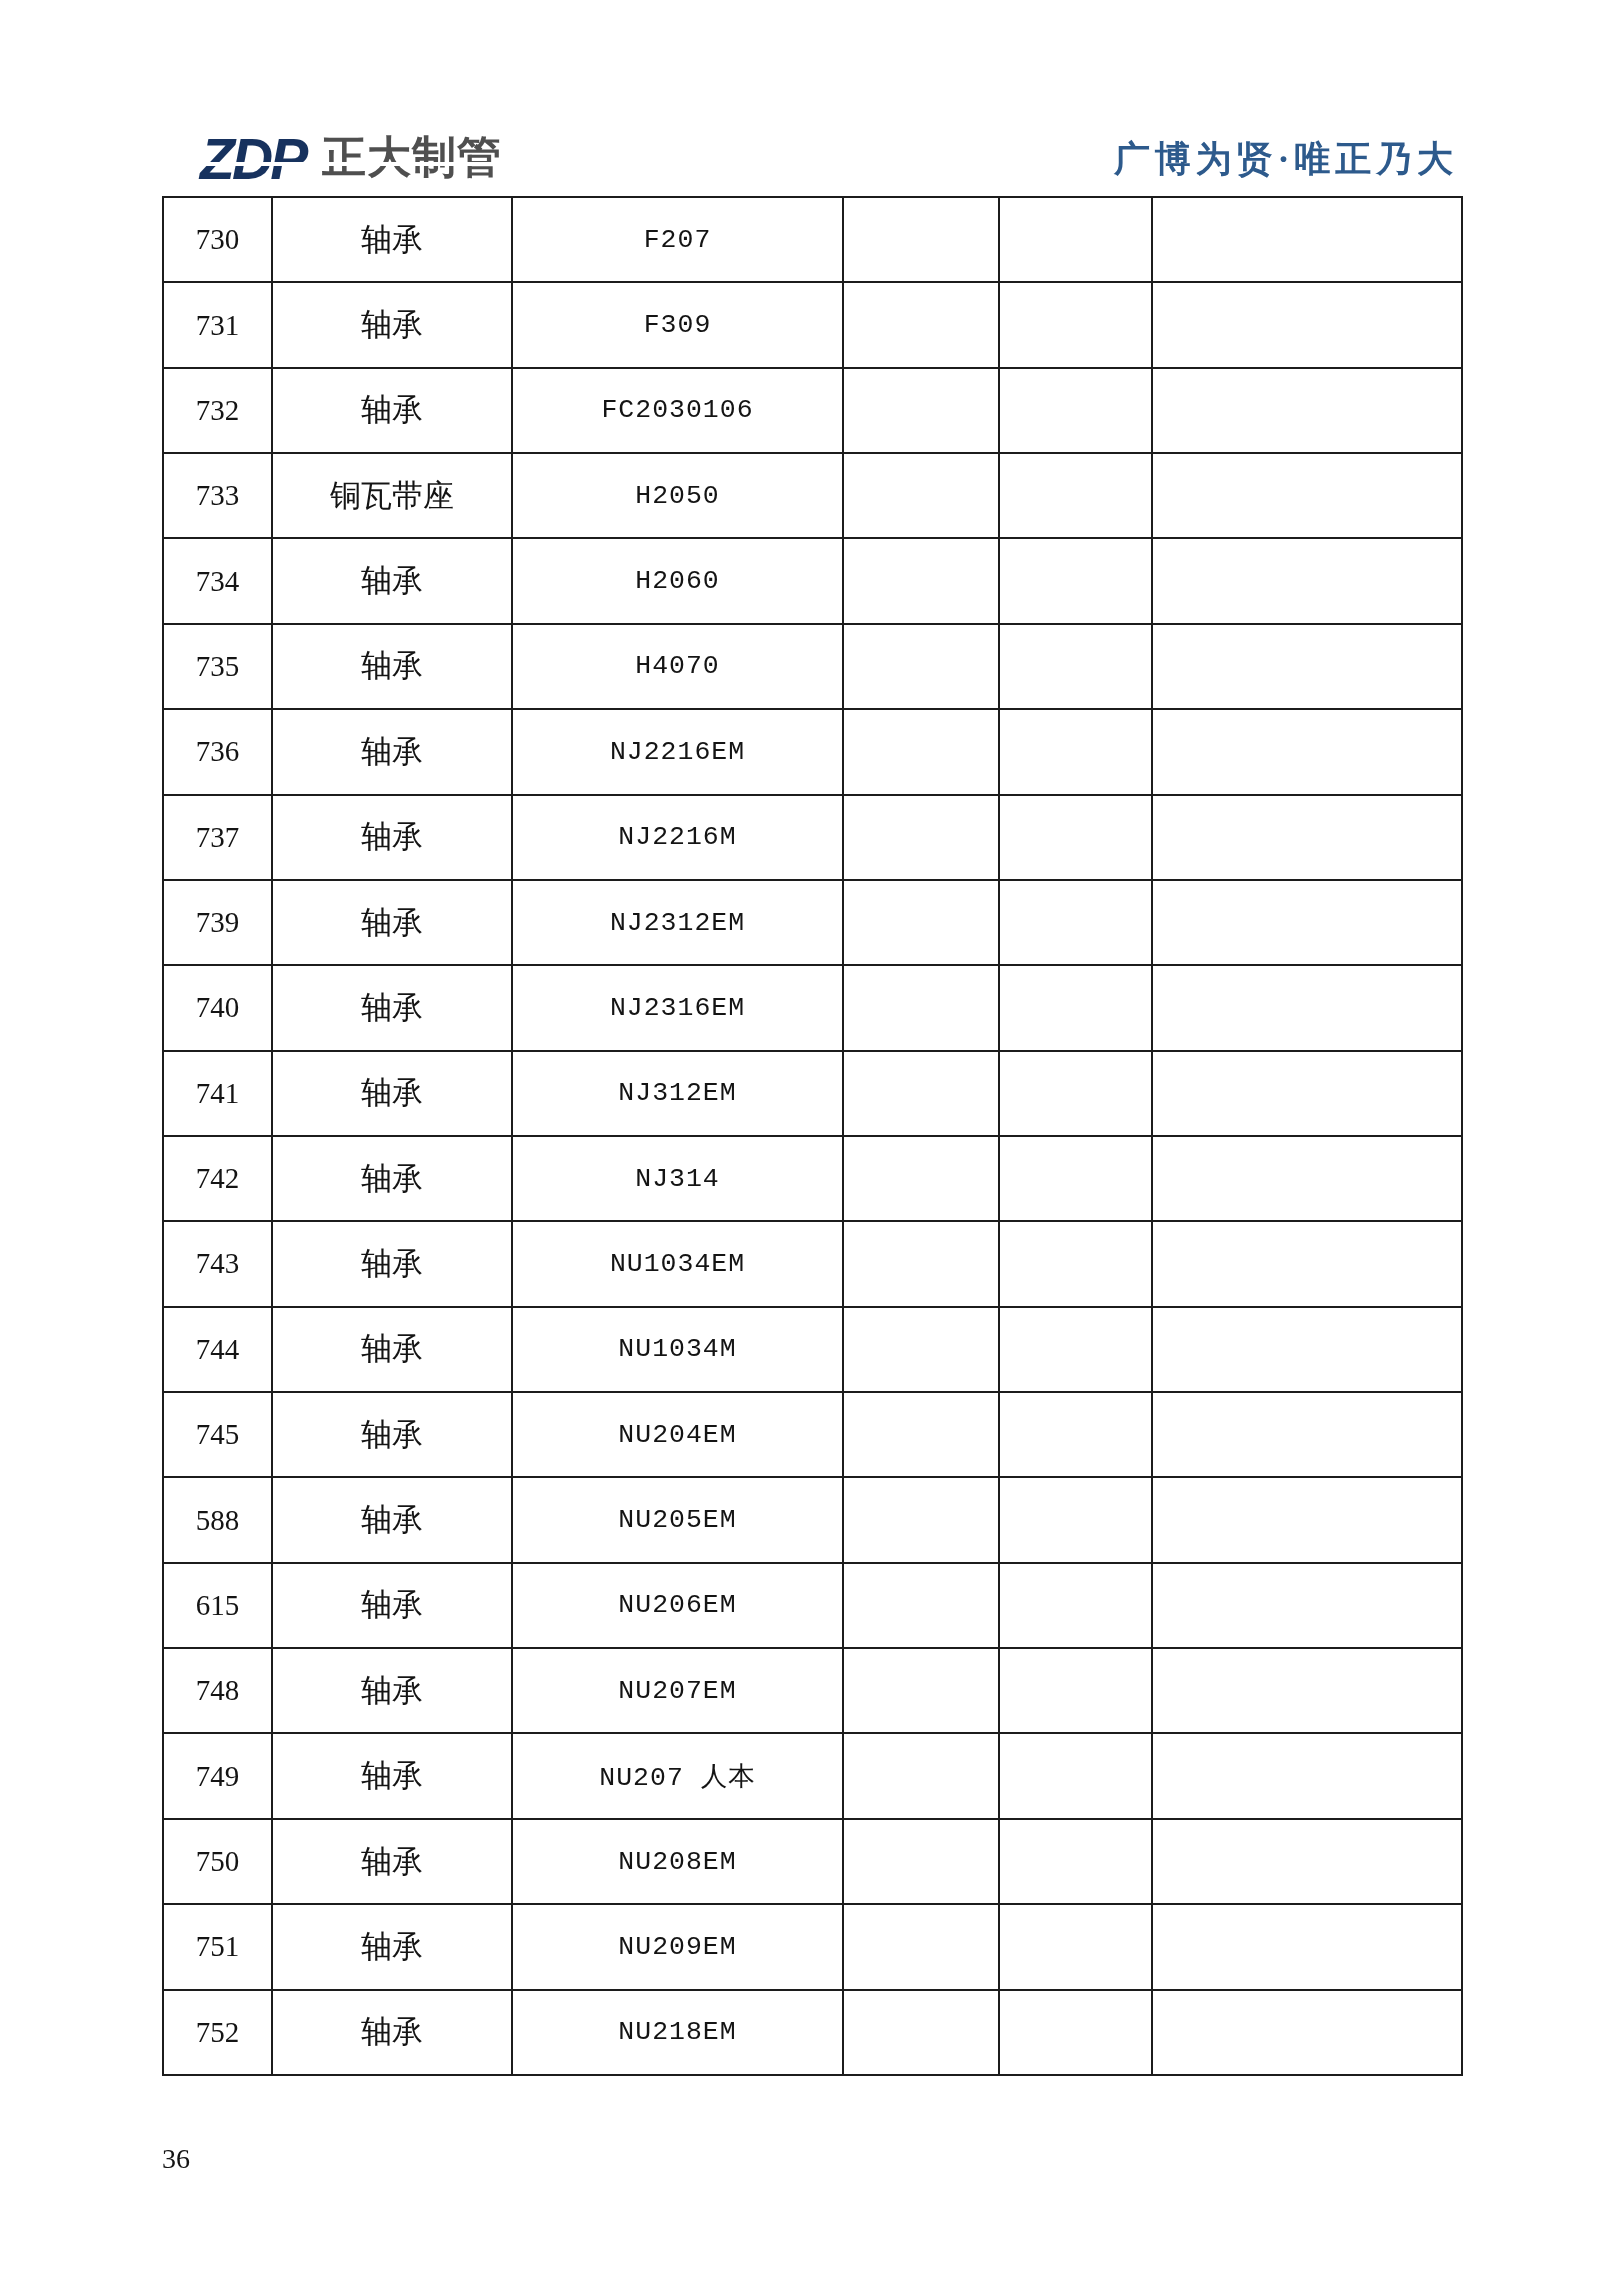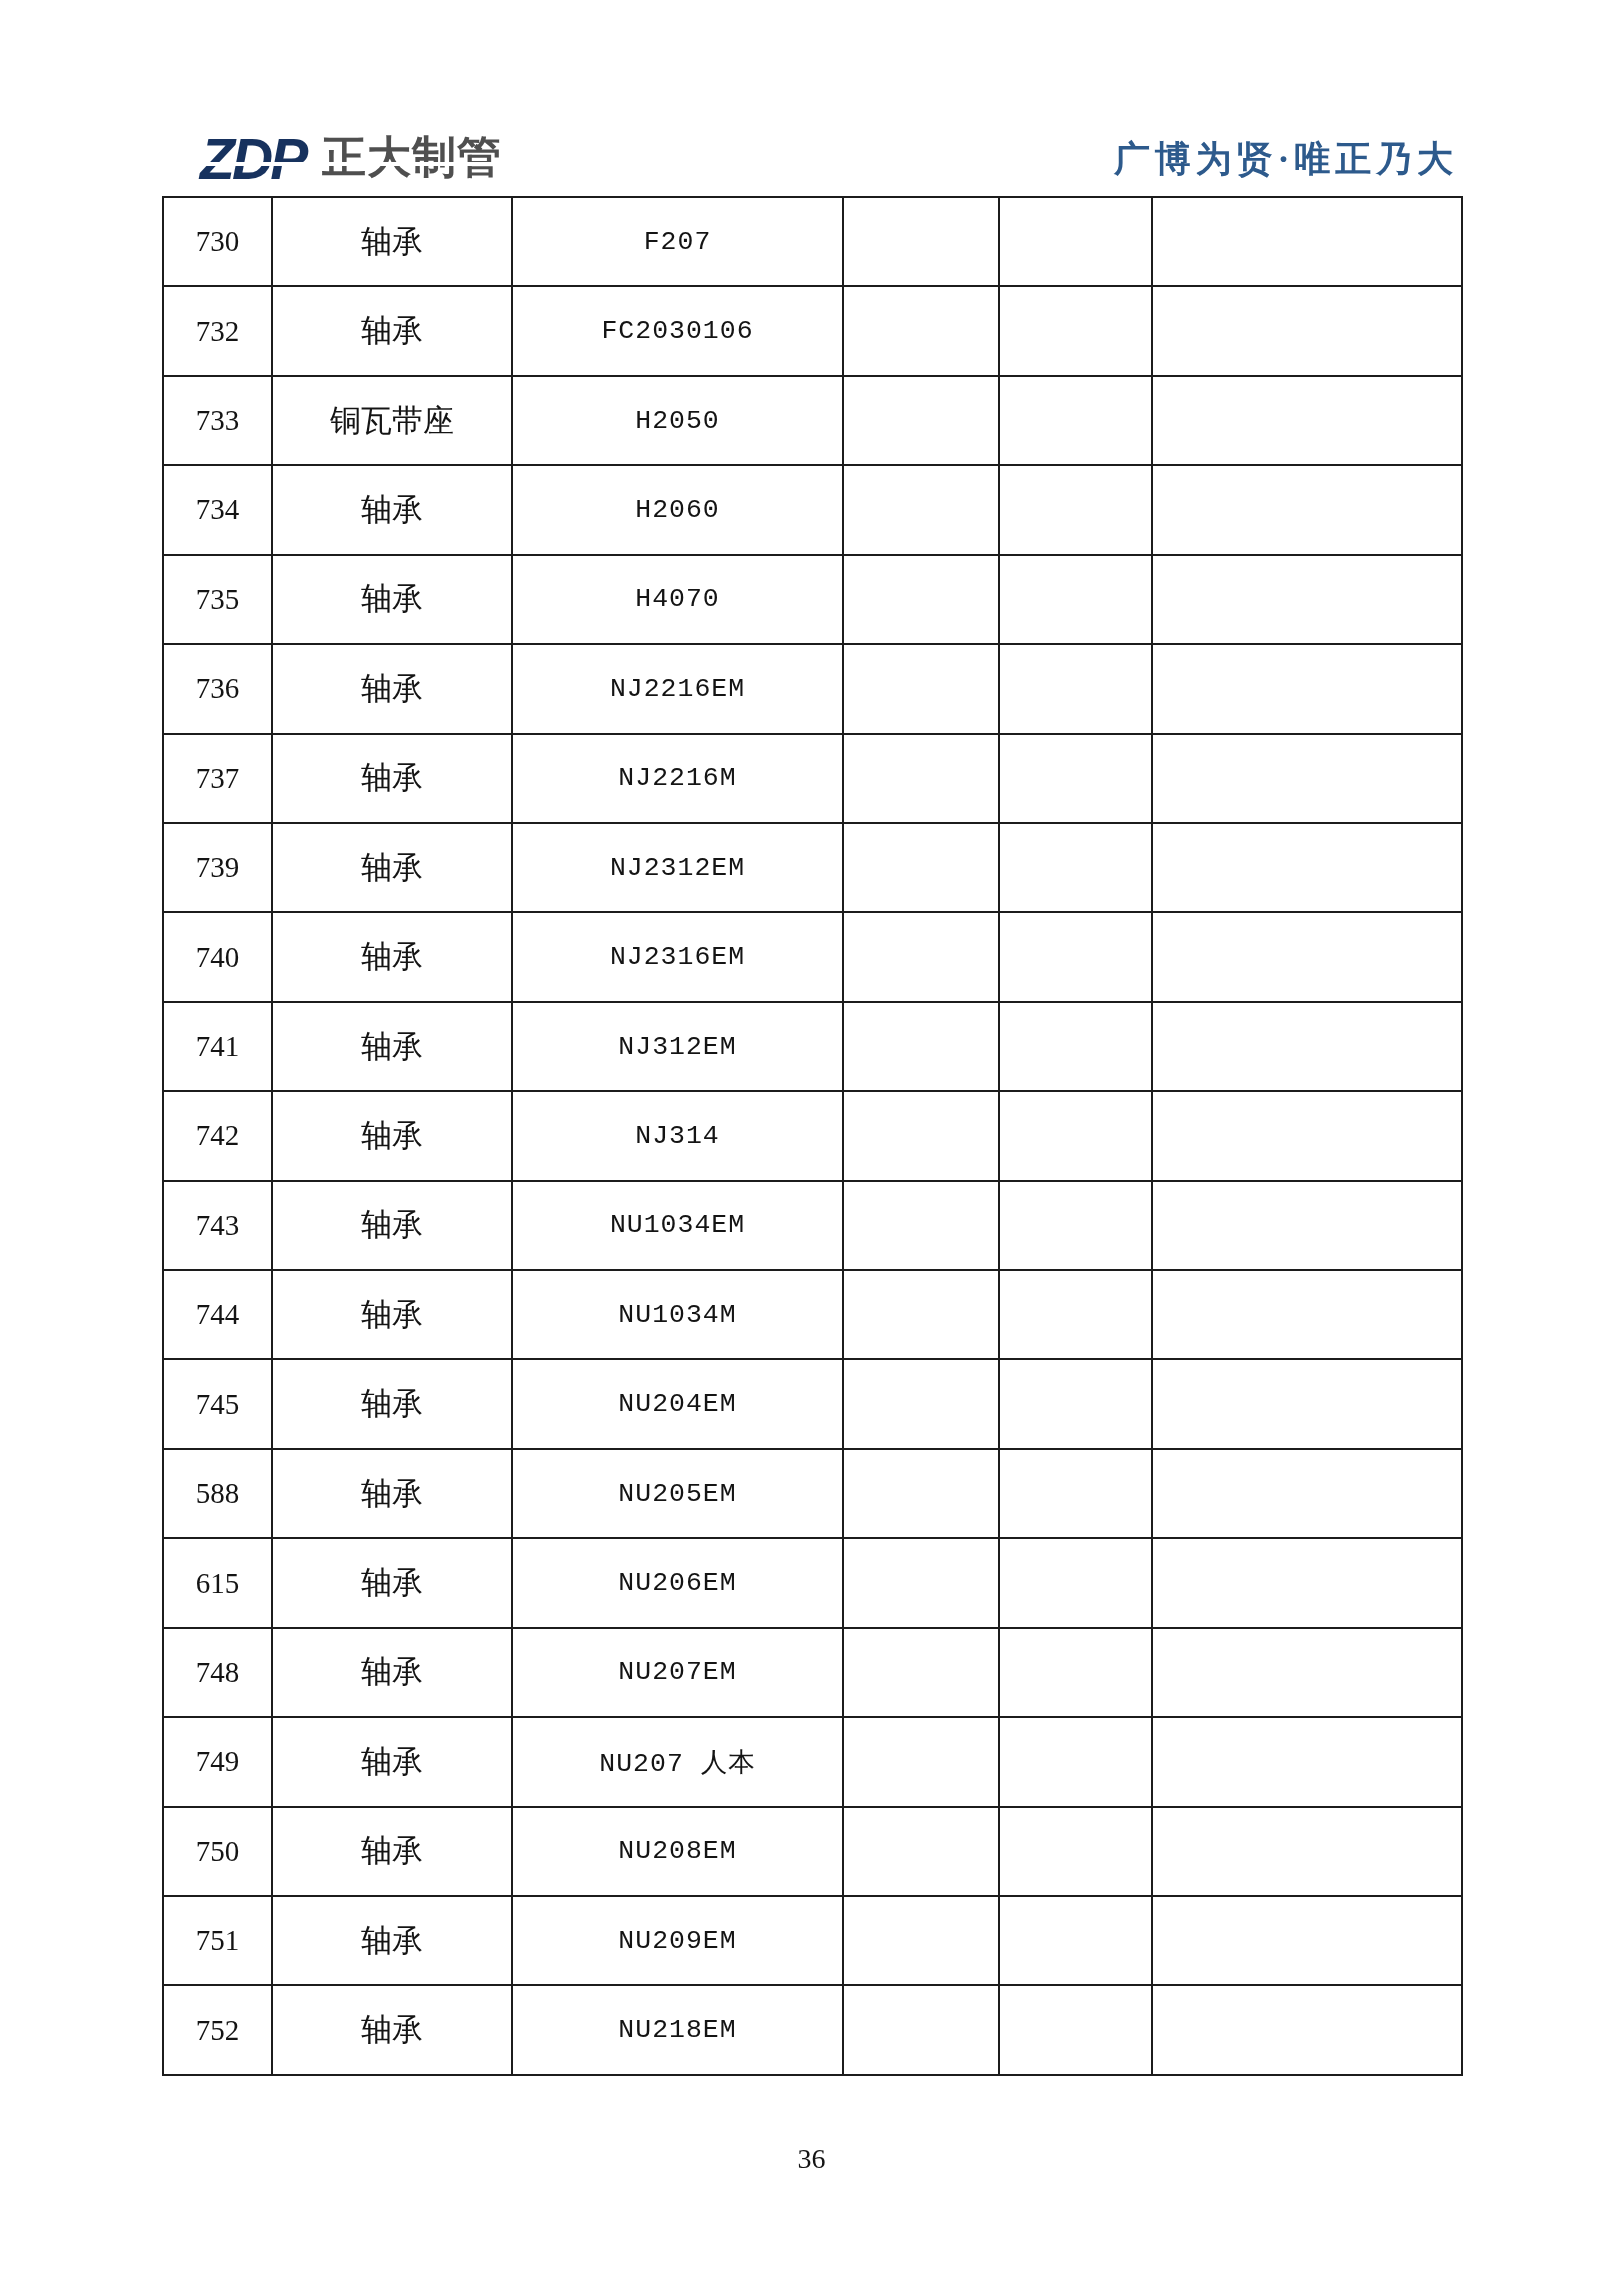--- a/index.html
+++ b/index.html
@@ -95,21 +95,21 @@
     font-size: 26.5px;
     letter-spacing: 1px;
   }
 
   
   .page-number {
     position: absolute;
     top: 2143px;
     left: 162px;
     width: 1299px;
-    text-align: center;
+    text-align: left;
     font-family: "Liberation Serif", serif;
     font-size: 28px;
     color: #141414;
   }
 </style>
 </head>
 <body>
 
 <div class="page">
 
@@ -135,20 +135,28 @@
 
     <tr>
         <td class="cell-no">730</td>
         <td class="cell-name">轴承</td>
         <td class="cell-model">F207</td>
         <td class="cell-extra"></td>
         <td class="cell-extra"></td>
         <td class="cell-extra"></td>
       </tr>
         <tr>
+        <td class="cell-no">731</td>
+        <td class="cell-name">轴承</td>
+        <td class="cell-model">F309</td>
+        <td class="cell-extra"></td>
+        <td class="cell-extra"></td>
+        <td class="cell-extra"></td>
+      </tr>
+        <tr>
         <td class="cell-no">732</td>
         <td class="cell-name">轴承</td>
         <td class="cell-model">FC2030106</td>
         <td class="cell-extra"></td>
         <td class="cell-extra"></td>
         <td class="cell-extra"></td>
       </tr>
         <tr>
         <td class="cell-no">733</td>
         <td class="cell-name">铜瓦带座</td>

